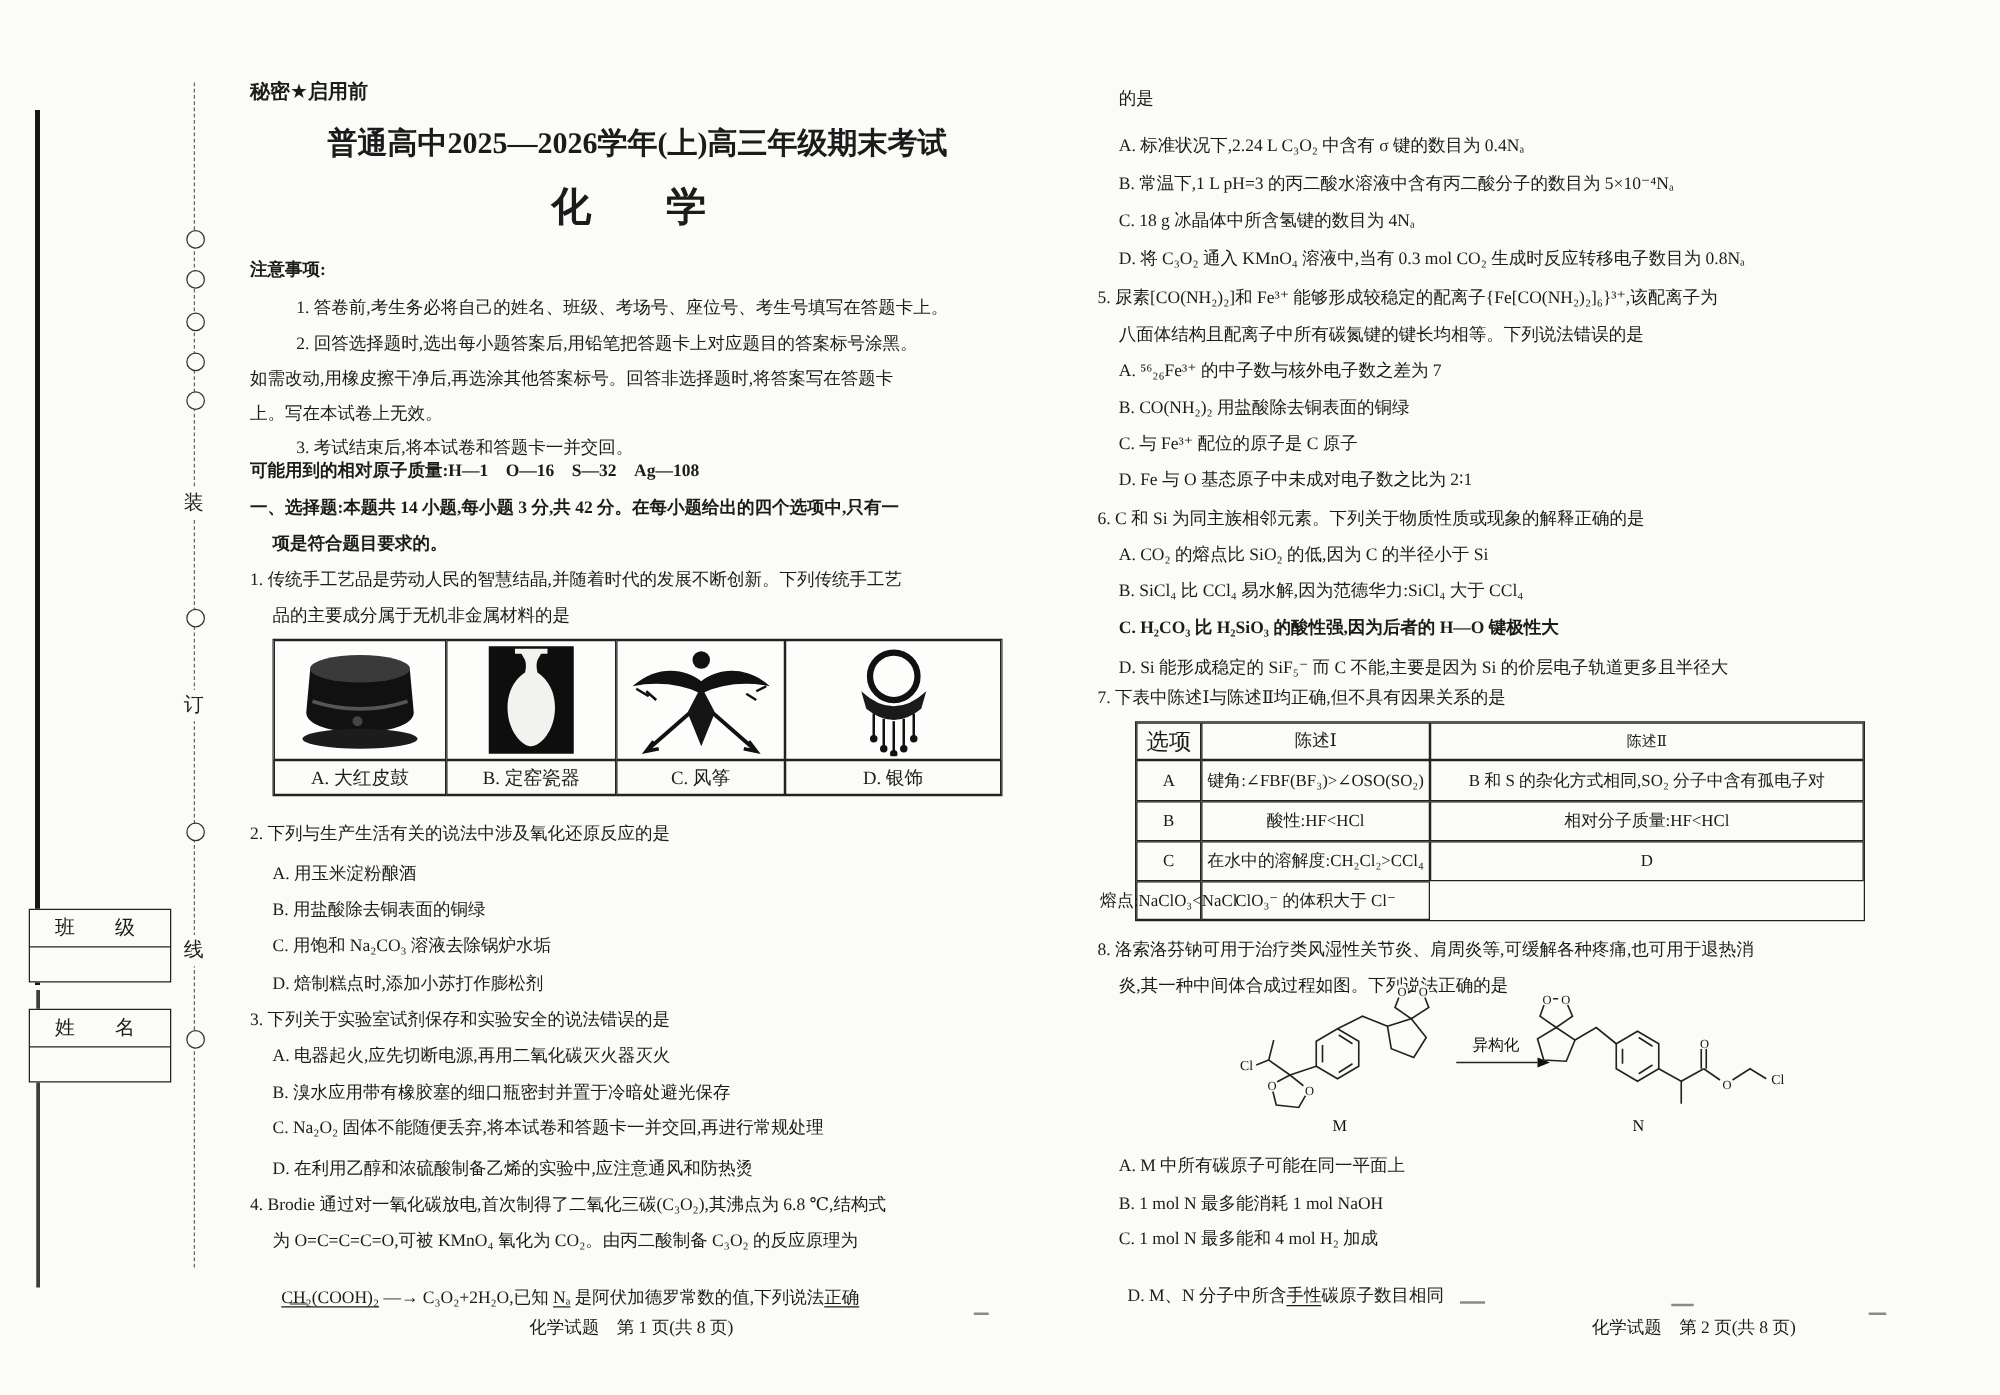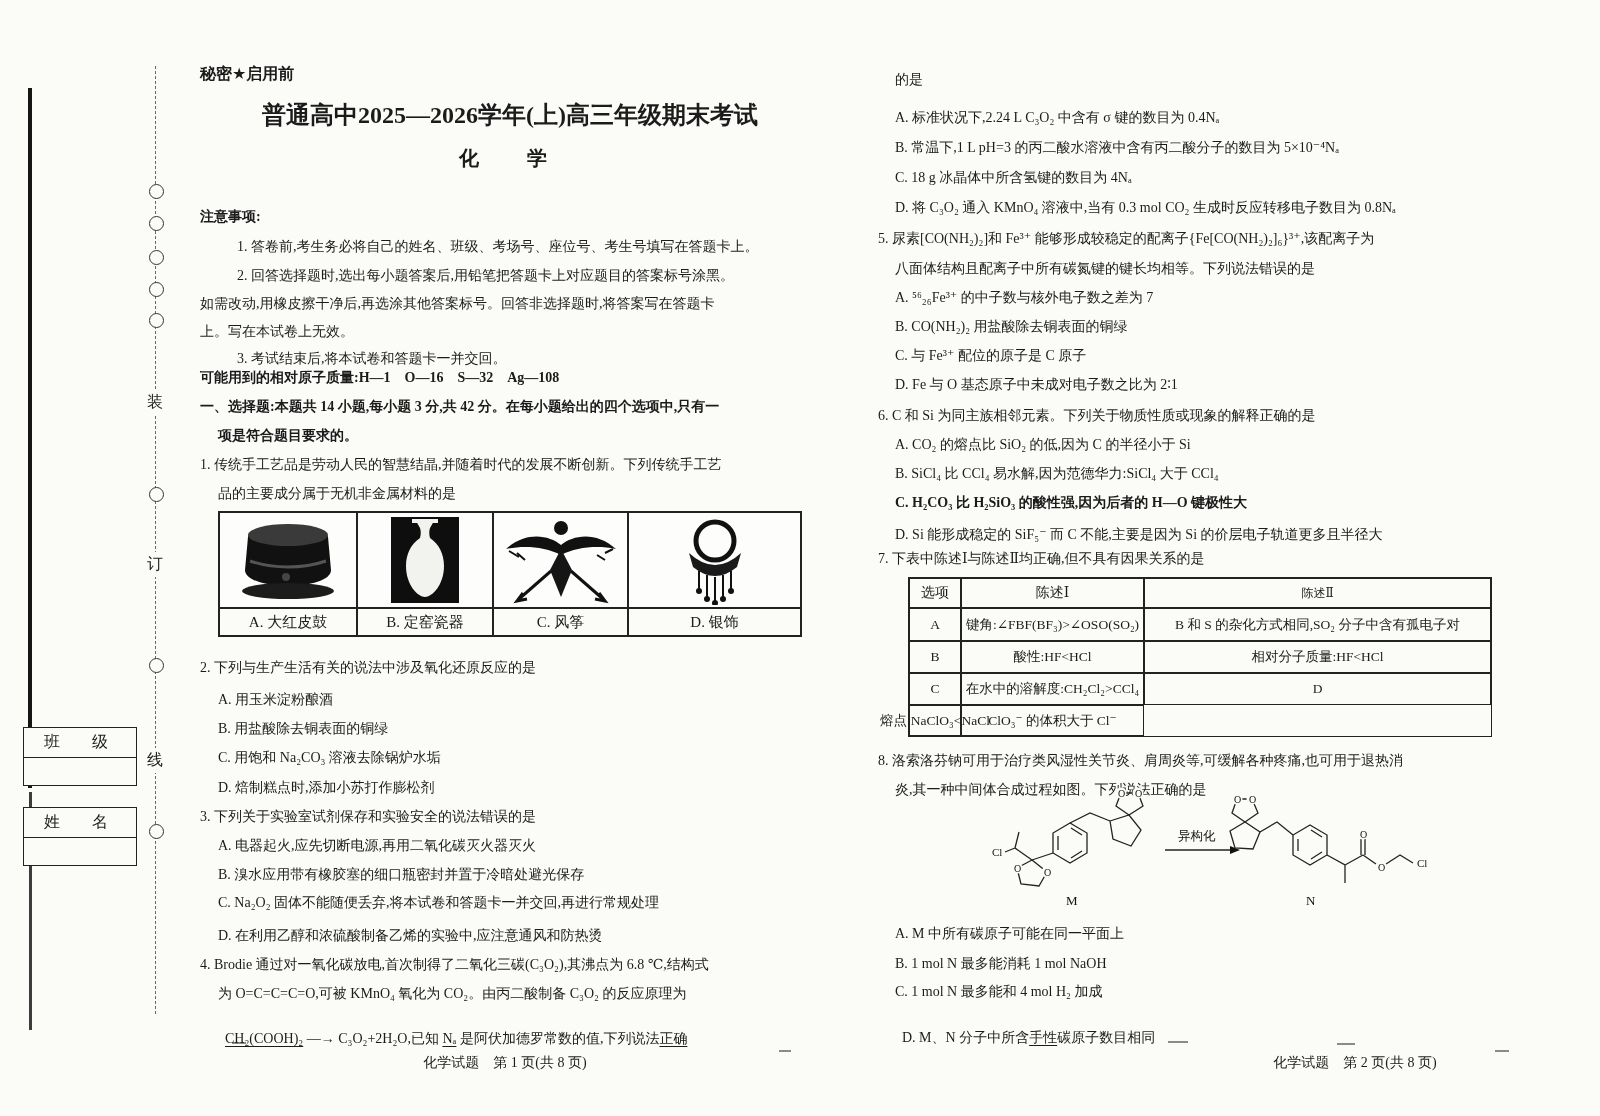--- a/index.html
+++ b/index.html
@@ -68,21 +68,21 @@
   <div class="lbl">班　级</div>
   <div class="blank"></div>
 </div>
 <div class="fill-box" style="top:807px;">
   <div class="lbl">姓　名</div>
   <div class="blank"></div>
 </div>
 
 <div class="ln b" style="left:200px;top:64px;font-size:16px;">秘密★启用前</div>
 <div class="ln b ctr" style="left:200px;top:101px;width:620px;font-size:24px;">普通高中2025—2026学年(上)高三年级期末考试</div>
-<div class="ln b ctr" style="left:200px;top:146px;width:620px;font-size:20px;letter-spacing:14px;">化　学</div>
+<div class="ln b ctr" style="left:200px;top:146px;width:620px;font-size:32px;letter-spacing:14px;">化　学</div>
 
 <div class="ln b" style="left:200px;top:209px;">注意事项:</div>
 <div class="ln" style="left:237px;top:239px;">1. 答卷前,考生务必将自己的姓名、班级、考场号、座位号、考生号填写在答题卡上。</div>
 <div class="ln" style="left:237px;top:268px;">2. 回答选择题时,选出每小题答案后,用铅笔把答题卡上对应题目的答案标号涂黑。</div>
 <div class="ln" style="left:200px;top:296px;">如需改动,用橡皮擦干净后,再选涂其他答案标号。回答非选择题时,将答案写在答题卡</div>
 <div class="ln" style="left:200px;top:324px;">上。写在本试卷上无效。</div>
 <div class="ln" style="left:237px;top:351px;">3. 考试结束后,将本试卷和答题卡一并交回。</div>
 <div class="ln b" style="left:200px;top:370px;">可能用到的相对原子质量:H—1　O—16　S—32　Ag—108</div>
 <div class="ln b" style="left:200px;top:399px;">一、选择题:本题共 14 小题,每小题 3 分,共 42 分。在每小题给出的四个选项中,只有一</div>
 <div class="ln b" style="left:218px;top:428px;">项是符合题目要求的。</div>
@@ -176,21 +176,21 @@
 <div class="ln" style="left:895px;top:377px;">D. Fe 与 O 基态原子中未成对电子数之比为 2∶1</div>
 
 <div class="ln" style="left:878px;top:408px;">6. C 和 Si 为同主族相邻元素。下列关于物质性质或现象的解释正确的是</div>
 <div class="ln" style="left:895px;top:437px;">A. CO₂ 的熔点比 SiO₂ 的低,因为 C 的半径小于 Si</div>
 <div class="ln" style="left:895px;top:466px;">B. SiCl₄ 比 CCl₄ 易水解,因为范德华力:SiCl₄ 大于 CCl₄</div>
 <div class="ln" style="left:895px;top:495px;font-weight:bold;">C. H₂CO₃ 比 H₂SiO₃ 的酸性强,因为后者的 H—O 键极性大</div>
 <div class="ln" style="left:895px;top:527px;">D. Si 能形成稳定的 SiF₅⁻ 而 C 不能,主要是因为 Si 的价层电子轨道更多且半径大</div>
 
 <div class="ln" style="left:878px;top:551px;">7. 下表中陈述Ⅰ与陈述Ⅱ均正确,但不具有因果关系的是</div>
 <div class="q7-table">
-  <div class="q7-cell" style="font-size:14px;">选项</div>
+  <div class="q7-cell" style="font-size:18px;">选项</div>
   <div class="q7-cell" style="font-size:14px;">陈述Ⅰ</div>
   <div class="q7-cell" style="font-size:12px;">陈述Ⅱ</div>
   <div class="q7-cell">A</div>
   <div class="q7-cell">键角:∠FBF(BF₃)&gt;∠OSO(SO₂)</div>
   <div class="q7-cell">B 和 S 的杂化方式相同,SO₂ 分子中含有孤电子对</div>
   <div class="q7-cell">B</div>
   <div class="q7-cell">酸性:HF&lt;HCl</div>
   <div class="q7-cell">相对分子质量:HF&lt;HCl</div>
   <div class="q7-cell">C</div>
   <div class="q7-cell">在水中的溶解度:CH₂Cl₂&gt;CCl₄</div>

